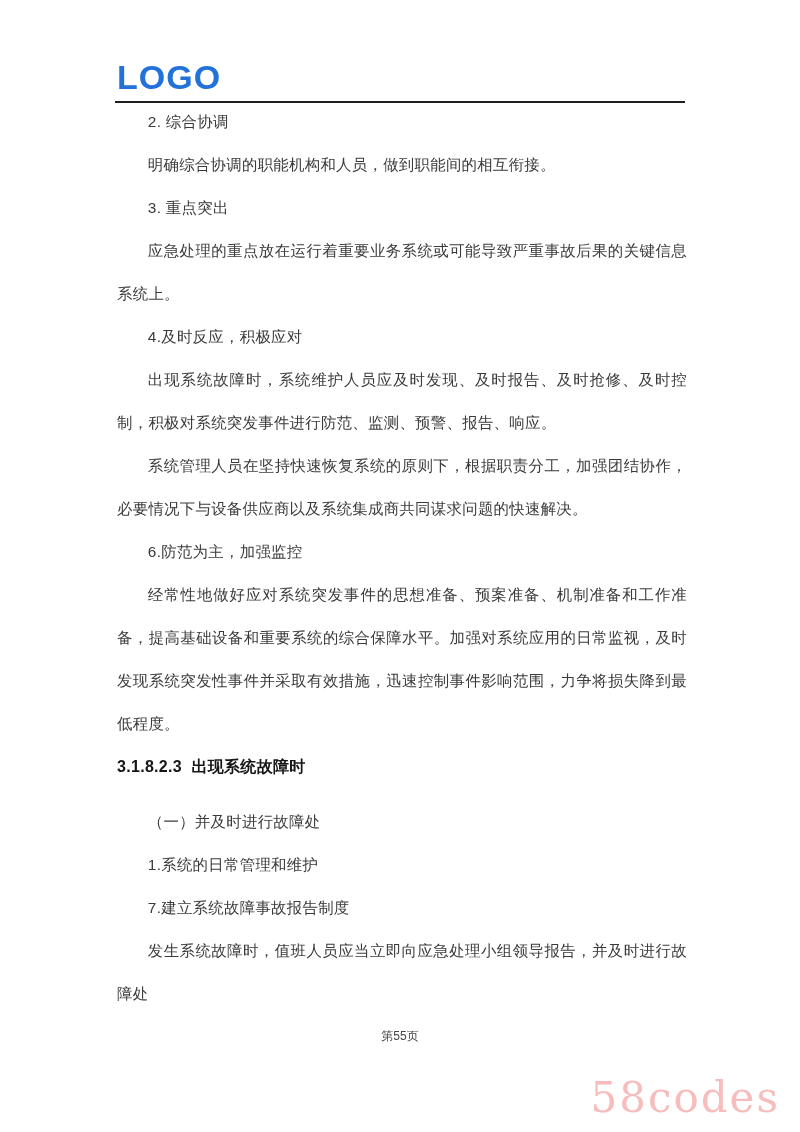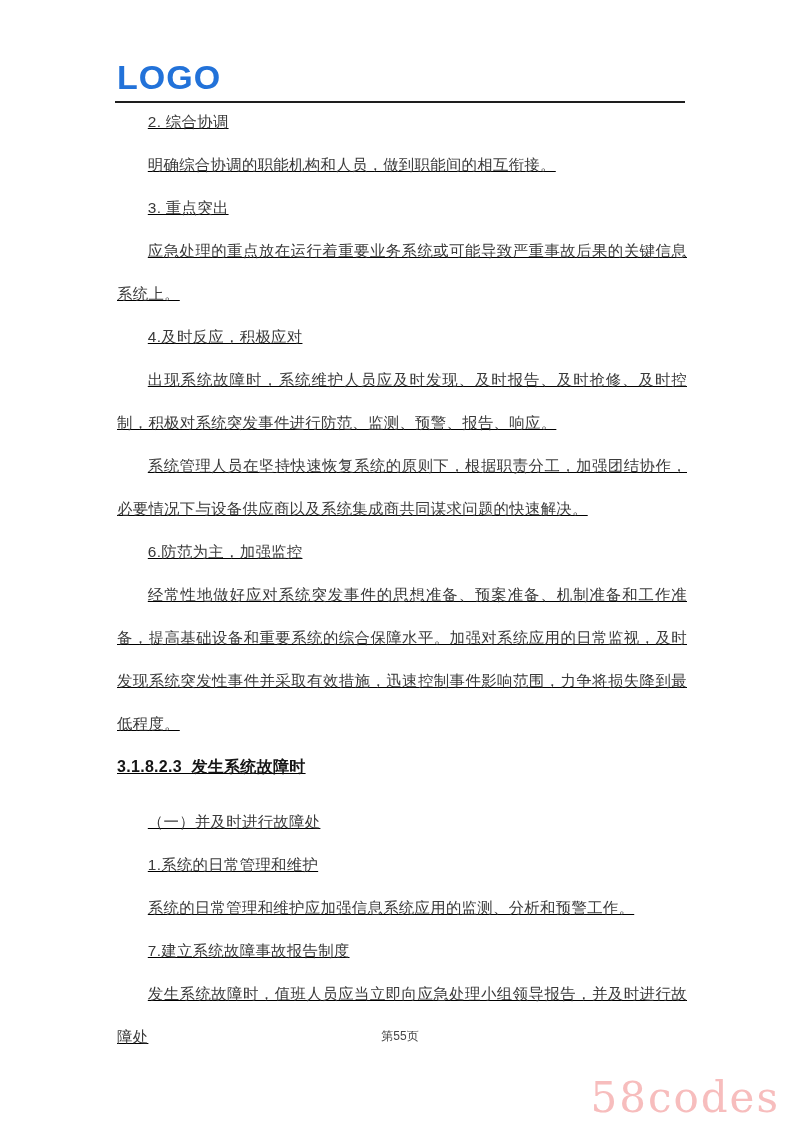--- a/index.html
+++ b/index.html
@@ -31,21 +31,20 @@
     left: 115px;
     width: 570px;
     height: 2px;
     background: #1e1e1e;
   }
   .content {
     position: absolute;
     top: 100px;
     left: 117px;
     width: 570px;
-    text-decoration: underline;
   }
   p.para {
     margin: 0;
     font-size: 15.4px;
     line-height: 43px;
     letter-spacing: 0.3px;
     text-align: justify;
     color: var(--body-text, #3a3a3a);
   }
   p.item, p.body {
@@ -90,24 +89,23 @@
   <div class="content" id="content">
       <p class="para item">2. 综合协调</p>
       <p class="para body">明确综合协调的职能机构和人员，做到职能间的相互衔接。</p>
       <p class="para item">3. 重点突出</p>
       <p class="para body">应急处理的重点放在运行着重要业务系统或可能导致严重事故后果的关键信息系统上。</p>
       <p class="para item">4.及时反应，积极应对</p>
       <p class="para body">出现系统故障时，系统维护人员应及时发现、及时报告、及时抢修、及时控制，积极对系统突发事件进行防范、监测、预警、报告、响应。</p>
       <p class="para body">系统管理人员在坚持快速恢复系统的原则下，根据职责分工，加强团结协作，必要情况下与设备供应商以及系统集成商共同谋求问题的快速解决。</p>
       <p class="para item">6.防范为主，加强监控</p>
       <p class="para body">经常性地做好应对系统突发事件的思想准备、预案准备、机制准备和工作准备，提高基础设备和重要系统的综合保障水平。加强对系统应用的日常监视，及时发现系统突发性事件并采取有效措施，迅速控制事件影响范围，力争将损失降到最低程度。</p>
-      <p class="para heading">3.1.8.2.3  发生系统故障时</p>
+      <p class="para heading">3.1.8.2.3  出现系统故障时</p>
       <p class="para item">（一）并及时进行故障处</p>
       <p class="para item">1.系统的日常管理和维护</p>
-      <p class="para body">系统的日常管理和维护应加强信息系统应用的监测、分析和预警工作。</p>
       <p class="para item">7.建立系统故障事故报告制度</p>
       <p class="para body">发生系统故障时，值班人员应当立即向应急处理小组领导报告，并及时进行故障处</p>
     </div>
 
   <div class="footer">
     <span class="page-number">第55页</span>
   </div>
 
   <div class="watermark">58codes</div>
 

